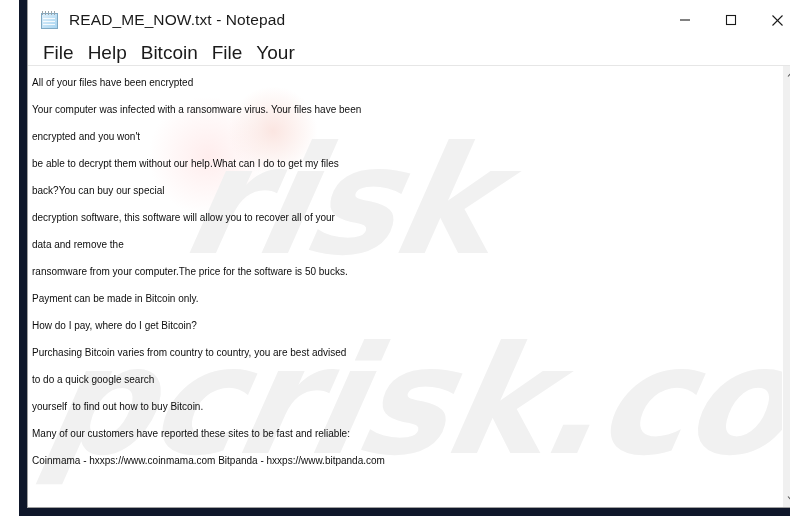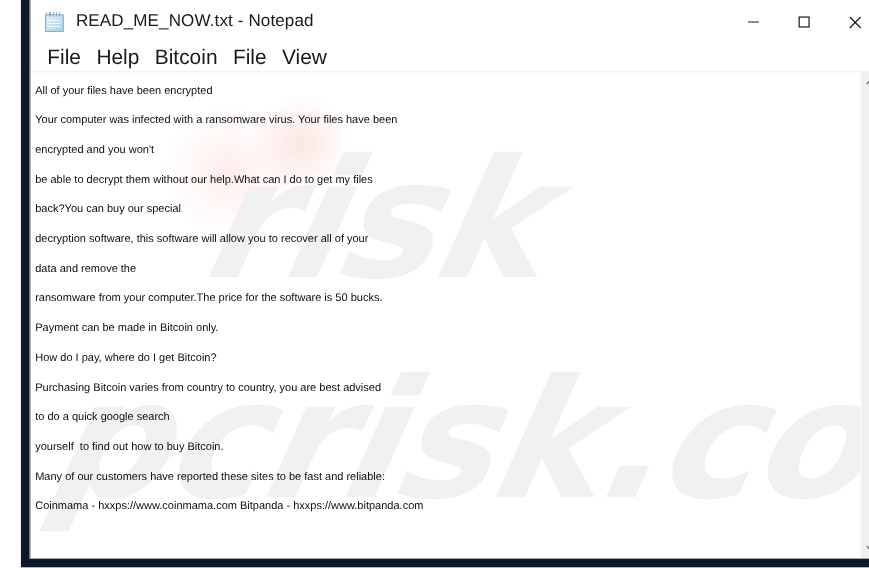--- a/index.html
+++ b/index.html
@@ -280,21 +280,21 @@
           </svg>
         </button>
       </div>
     </div>
 
     <div id="menubar">
       <span class="menuitem">File</span>
       <span class="menuitem">Help</span>
       <span class="menuitem">Bitcoin</span>
       <span class="menuitem">File</span>
-      <span class="menuitem">View</span>
+      <span class="menuitem">Your</span>
     </div>
 
     <div id="content">
 
       <div id="textarea-wrap">
 
         <div id="watermark">
           <span class="blob b1"></span>
           <span class="blob b2"></span>
           <span class="wm wm1">risk</span>

